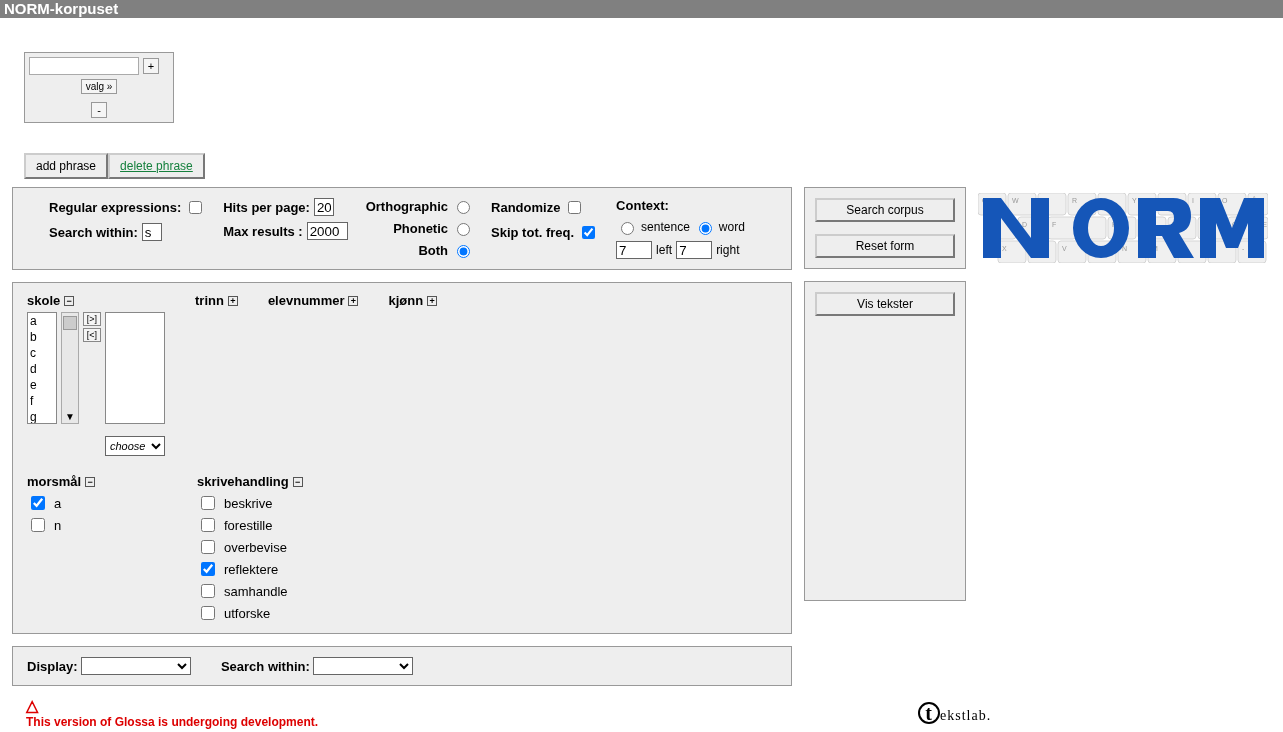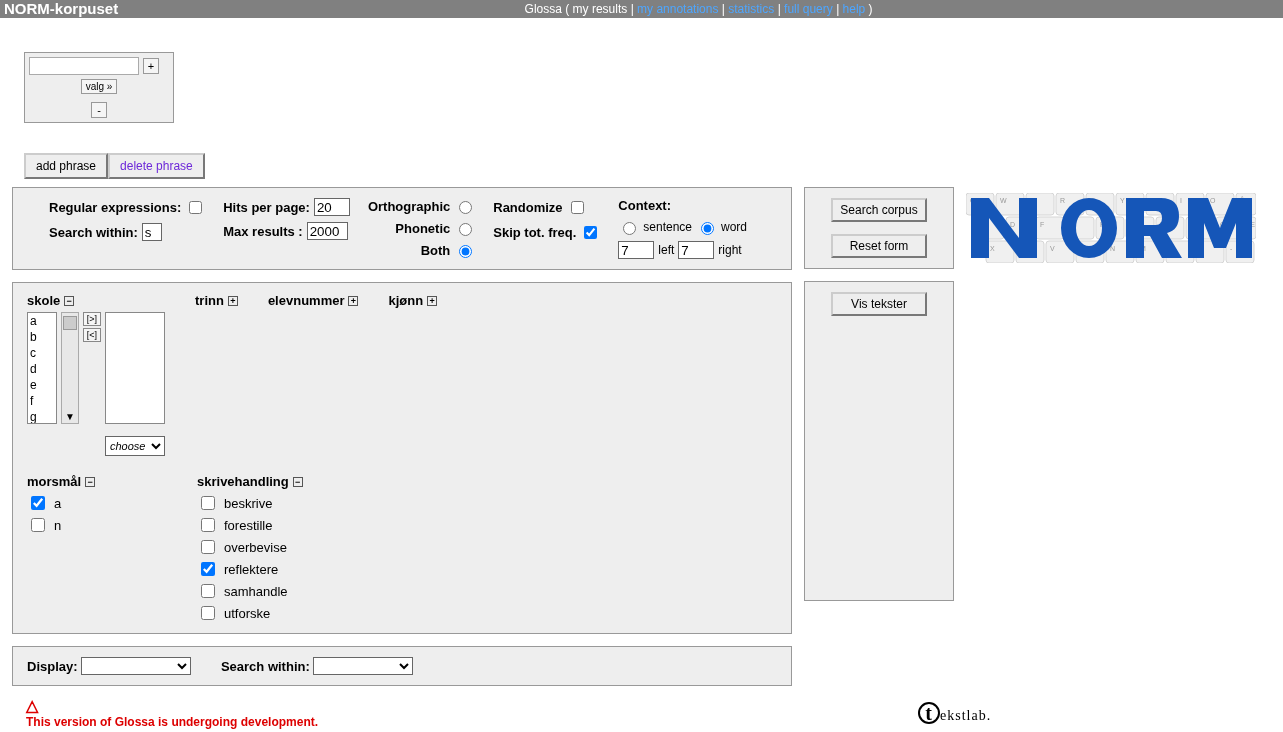--- a/index.html
+++ b/index.html
@@ -15,41 +15,41 @@
 
 .phrase-box { border: 1px solid #999; background: #eee; width: 150px; padding: 4px; margin-left: 12px; margin-top: 24px; }
 .phrase-box .row1 { display: flex; gap: 4px; align-items: center; }
 .phrase-box input[type=text] { width: 110px; height: 18px; border: 1px solid #aaa; background:#fff; }
 .phrase-box .pm { width: 16px; height: 16px; border: 1px solid #999; background: #f5f5f5; font-size: 11px; line-height: 14px; text-align: center; cursor: pointer; }
 .phrase-box .row2 { margin-top: 4px; display:flex; gap:4px; align-items:center;flex-direction:column;}
 .phrase-box .valg { font-size: 10px; border: 1px solid #999; background: #f5f5f5; padding: 1px 4px; cursor:pointer; }
 
 .phrase-buttons { margin: 30px 0 8px 12px; }
 .phrase-buttons button { font-size: 12px; border: 2px outset #ccc; background: #eee; padding: 4px 10px; margin-right: 0px; }
-.phrase-buttons button.disabled { color: #6d28d9; }
+.phrase-buttons button.disabled { color: #15803d; text-decoration: underline; }
 
 .main-row { display: flex; gap: 12px; align-items: flex-start; }
 .left-col { flex: 0 0 780px; }
 .right-col { flex: 0 0 150px; }
 .logo-col { flex: 0 0 300px; padding-top: 6px; }
 
 .panel { border: 1px solid #999; background: #eee; padding: 10px 14px; }
 .panel + .panel { margin-top: 12px; }
 
 .search-panel { display: flex; gap: 18px; align-items: flex-start; flex-wrap: nowrap; padding-left: 36px; }
 .search-panel .col { display: flex; flex-direction: column; gap: 6px; }
 .search-panel label { font-weight: bold; font-size: 13px; }
 .search-panel .line { display: flex; align-items: center; gap: 4px; white-space: nowrap; }
 .search-panel input[type=text] { border: 1px solid #666; height: 18px; }
-.small-in { width: 36px; }
+.small-in { width: 20px; }
 .med-in { width: 41px; }
 .tiny-in { width: 36px; }
 
 .right-panel { border: 1px solid #999; background: #eee; padding: 10px; display:flex; flex-direction:column; gap:12px; align-items:center; }
-.right-panel button { width: 96px; font-size: 12px; border: 2px outset #ccc; background: #eee; padding: 3px 0; text-align: center; }
+.right-panel button { width: 140px; font-size: 12px; border: 2px outset #ccc; background: #eee; padding: 3px 0; text-align: center; }
 
 .filters-panel { min-height: 300px; }
 .filter-row { display: flex; gap: 30px; align-items: flex-start; }
 .filter-group { }
 .fg-title { font-weight: bold; font-size: 13px; display:flex; align-items:center; gap:4px; }
 .fg-title .toggle { display:inline-block; width:10px; height:10px; border:1px solid #555; font-size:9px; line-height:8px; text-align:center; cursor:pointer; }
 
 .skole-wrap { margin-top:4px; display:flex; gap:4px; align-items:flex-start; }
 .listbox { border:1px solid #888; background:#fff; width:30px; height:112px; overflow:hidden; font-size:12px; }
 .listbox .opt { padding:0 2px; height:16px; line-height:16px; }
@@ -78,34 +78,20 @@
 
 #norm-logo { width:290px; height:70px; }
 #norm-logo .key { fill:#f0f0f0; stroke:#d5d5d5; stroke-width:1; }
 #norm-logo .klabel { fill:#999; font-size:7px; font-family:Arial; }
 </style>
 </head>
 <body>
 
 <div class="topbar">
   <span class="title">NORM-korpuset</span>
-  <span class="center">
-    <span class="white">Glossa</span>
-    <span class="white"> ( </span>
-    <span class="white">my results</span>
-    <span class="sep"> | </span>
-    <a>my annotations</a>
-    <span class="sep"> | </span>
-    <a>statistics</a>
-    <span class="sep"> | </span>
-    <a>full query</a>
-    <span class="sep"> | </span>
-    <a>help</a>
-    <span class="white"> )</span>
-  </span>
 </div>
 
 <div class="content">
 
   <div class="phrase-box">
     <div class="row1">
       <input type="text" value="" style="">
       <span class="pm">+</span>
     </div>
     <div class="row2">

